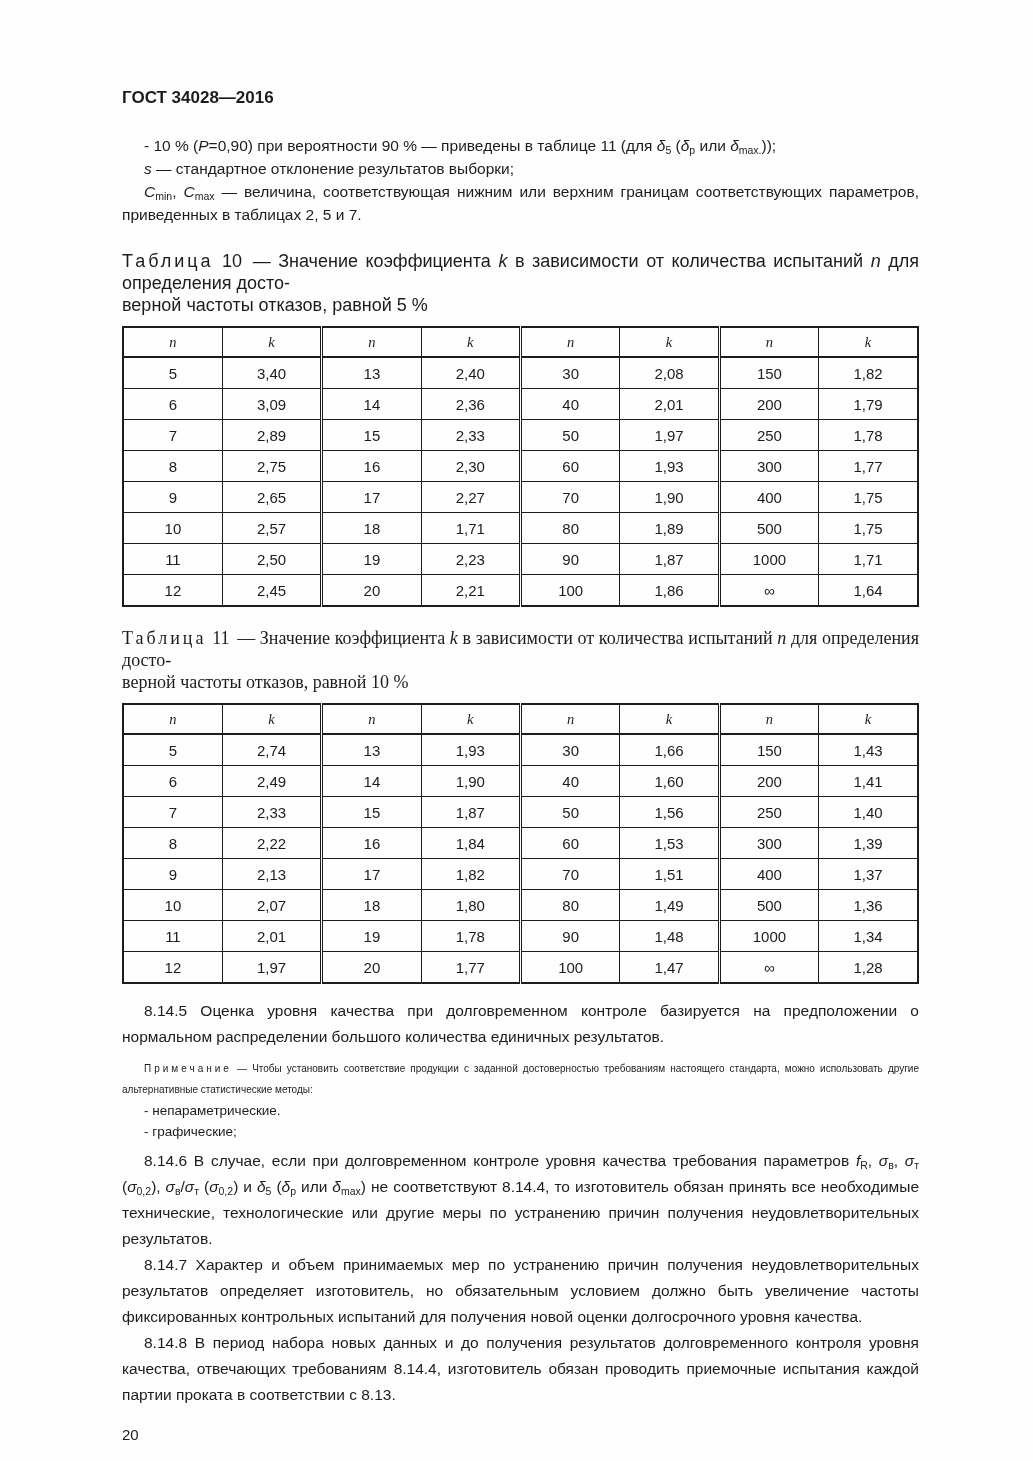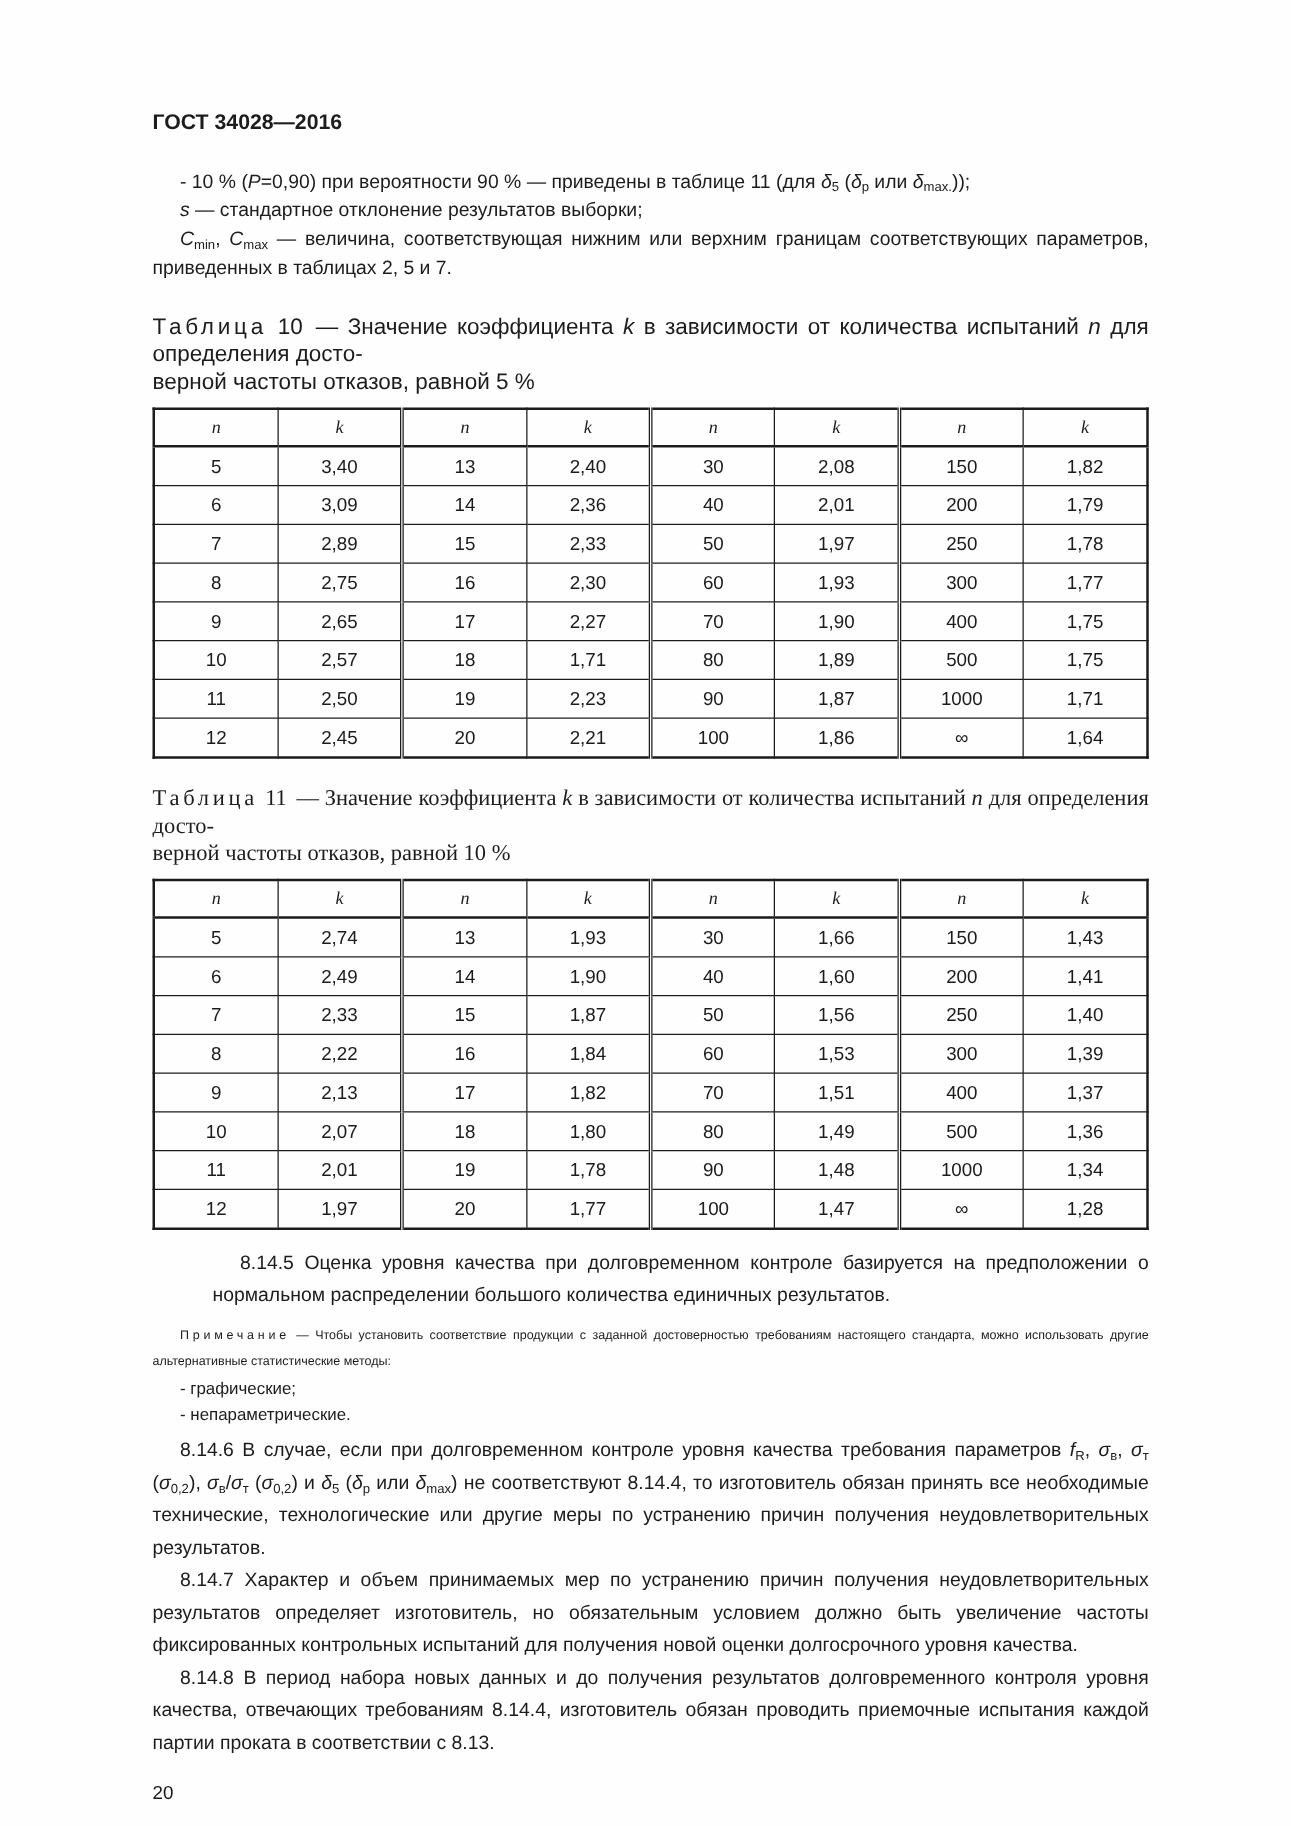--- a/index.html
+++ b/index.html
@@ -29,21 +29,21 @@
     height:30px; font-size:15px; padding:0;
   }
   .ktable th {
     font-weight:normal; font-style:italic;
     font-family:"Liberation Serif","DejaVu Serif",serif;
     font-size:14.5px; height:28px;
   }
   .ktable thead th { border-bottom:2px solid #1c1c1c; }
   .ktable .pair-start { border-left:3px double #1c1c1c; }
   .para { font-size:15.5px; line-height:26px; text-align:justify; text-indent:22px; }
-  .p-first { margin-top:14px;margin-left:48px; }
+  .p-first { margin-top:14px; }
   .p-after-note { margin-top:6px; }
   .note-head { font-size:10px; line-height:21px; text-align:justify; text-indent:22px; margin-top:8px; }
   .note-item { font-size:13.5px; line-height:21px; margin-left:22px; }
   .page-number { font-size:15px; margin-top:18px; }
 </style>
 </head>
 <body>
 
 <div class="page">
 
@@ -262,22 +262,22 @@
     </table>
 
   <div class="body-text">
     <p class="para p-first">8.14.5 Оценка уровня качества при долговременном контроле базируется на предположении о нормальном распределении большого количества единичных результатов.</p>
 
     <div>
       <p class="note-head">
         <span class="spaced">Примечание</span>
         <span>— Чтобы установить соответствие продукции с заданной достоверностью требованиям настоящего стандарта, можно использовать другие альтернативные статистические методы:</span>
       </p>
+      <p class="note-item">- непараметрические.</p>
       <p class="note-item">- графические;</p>
-      <p class="note-item">- непараметрические.</p>
     </div>
 
     <p class="para p-after-note">8.14.6 В случае, если при долговременном контроле уровня качества требования параметров <i>f</i><sub>R</sub>, <i>σ</i><sub>в</sub>, <i>σ</i><sub>т</sub> (<i>σ</i><sub>0,2</sub>), <i>σ</i><sub>в</sub>/<i>σ</i><sub>т</sub> (<i>σ</i><sub>0,2</sub>) и <i>δ</i><sub>5</sub> (<i>δ</i><sub>p</sub> или <i>δ</i><sub>max</sub>) не соответствуют 8.14.4, то изготовитель обязан принять все необходимые технические, технологические или другие меры по устранению причин получения неудовлетворительных результатов.</p>
     <p class="para">8.14.7 Характер и объем принимаемых мер по устранению причин получения неудовлетворительных результатов определяет изготовитель, но обязательным условием должно быть увеличение частоты фиксированных контрольных испытаний для получения новой оценки долгосрочного уровня качества.</p>
     <p class="para">8.14.8 В период набора новых данных и до получения результатов долговременного контроля уровня качества, отвечающих требованиям 8.14.4, изготовитель обязан проводить приемочные испытания каждой партии проката в соответствии с 8.13.</p>
   </div>
 
   <p class="page-number">20</p>
 
 </div>

